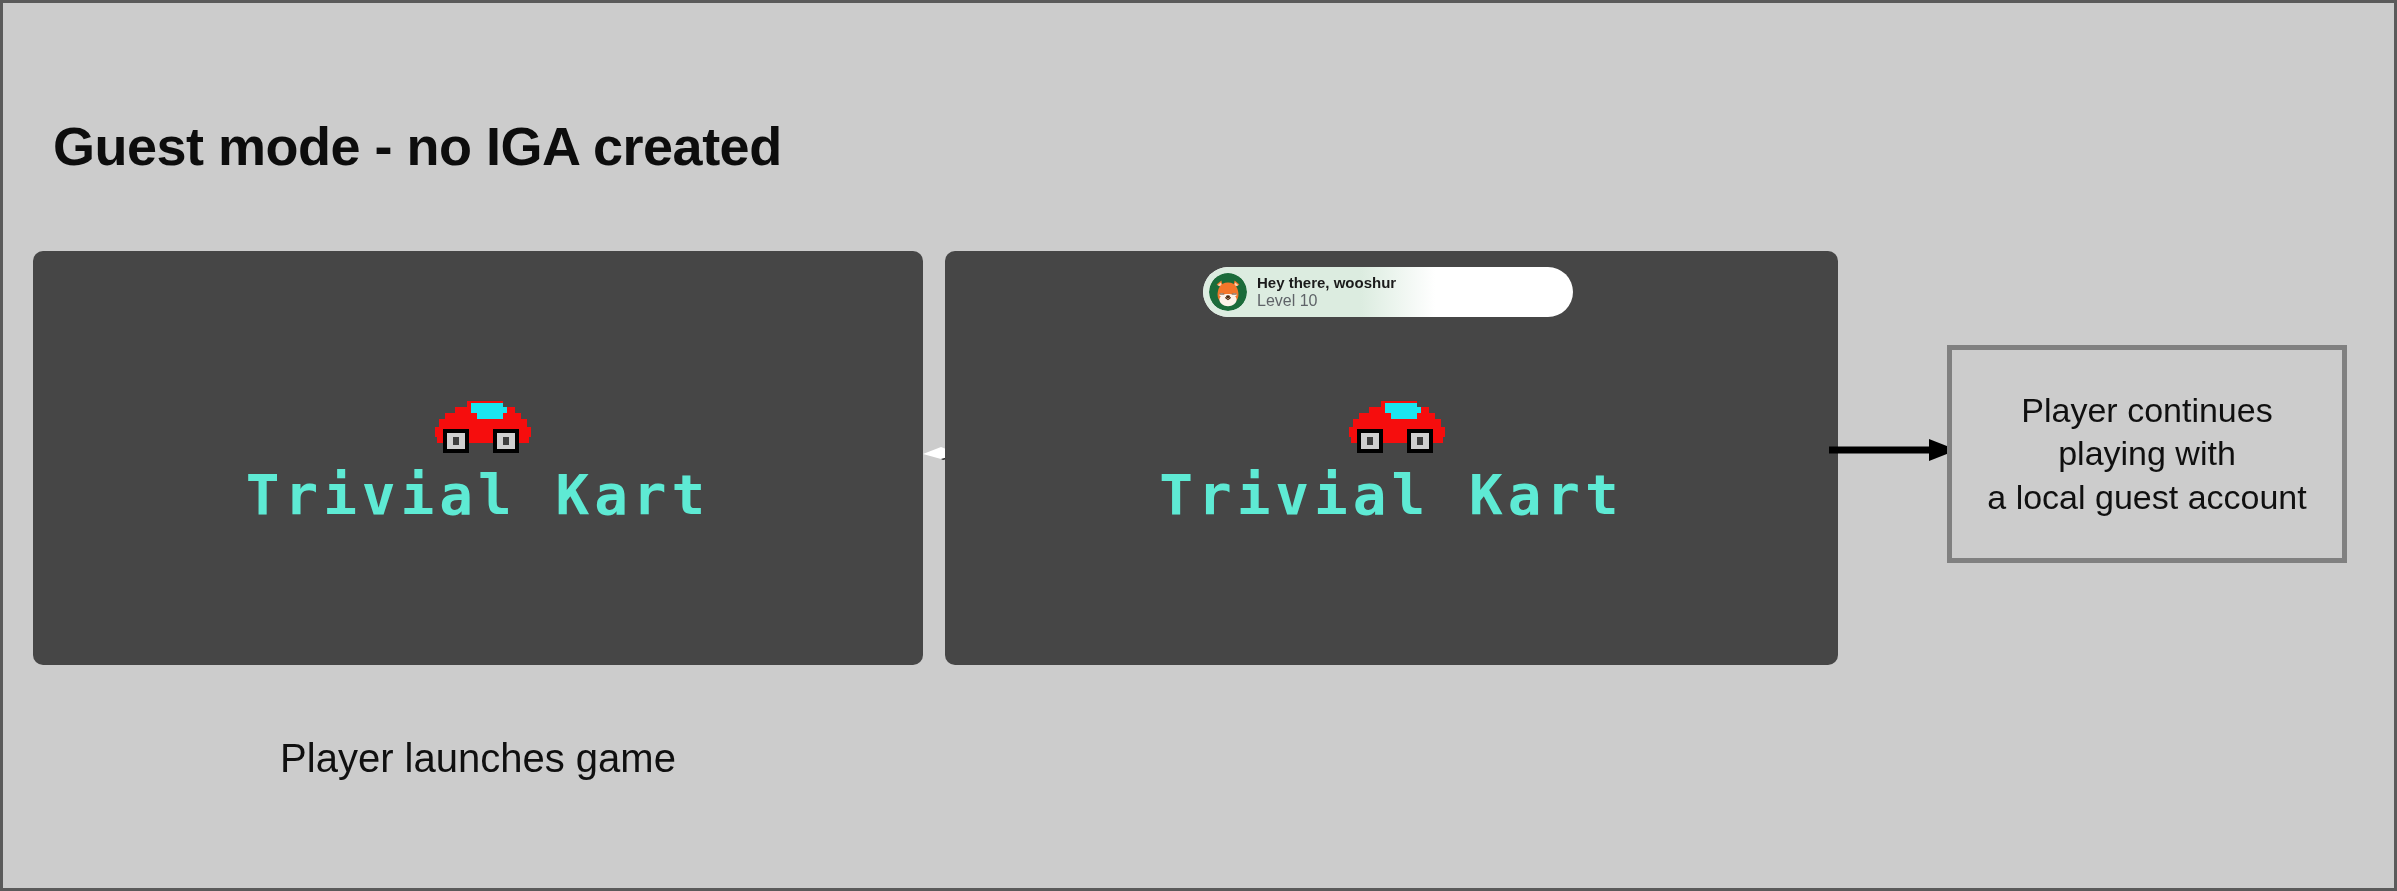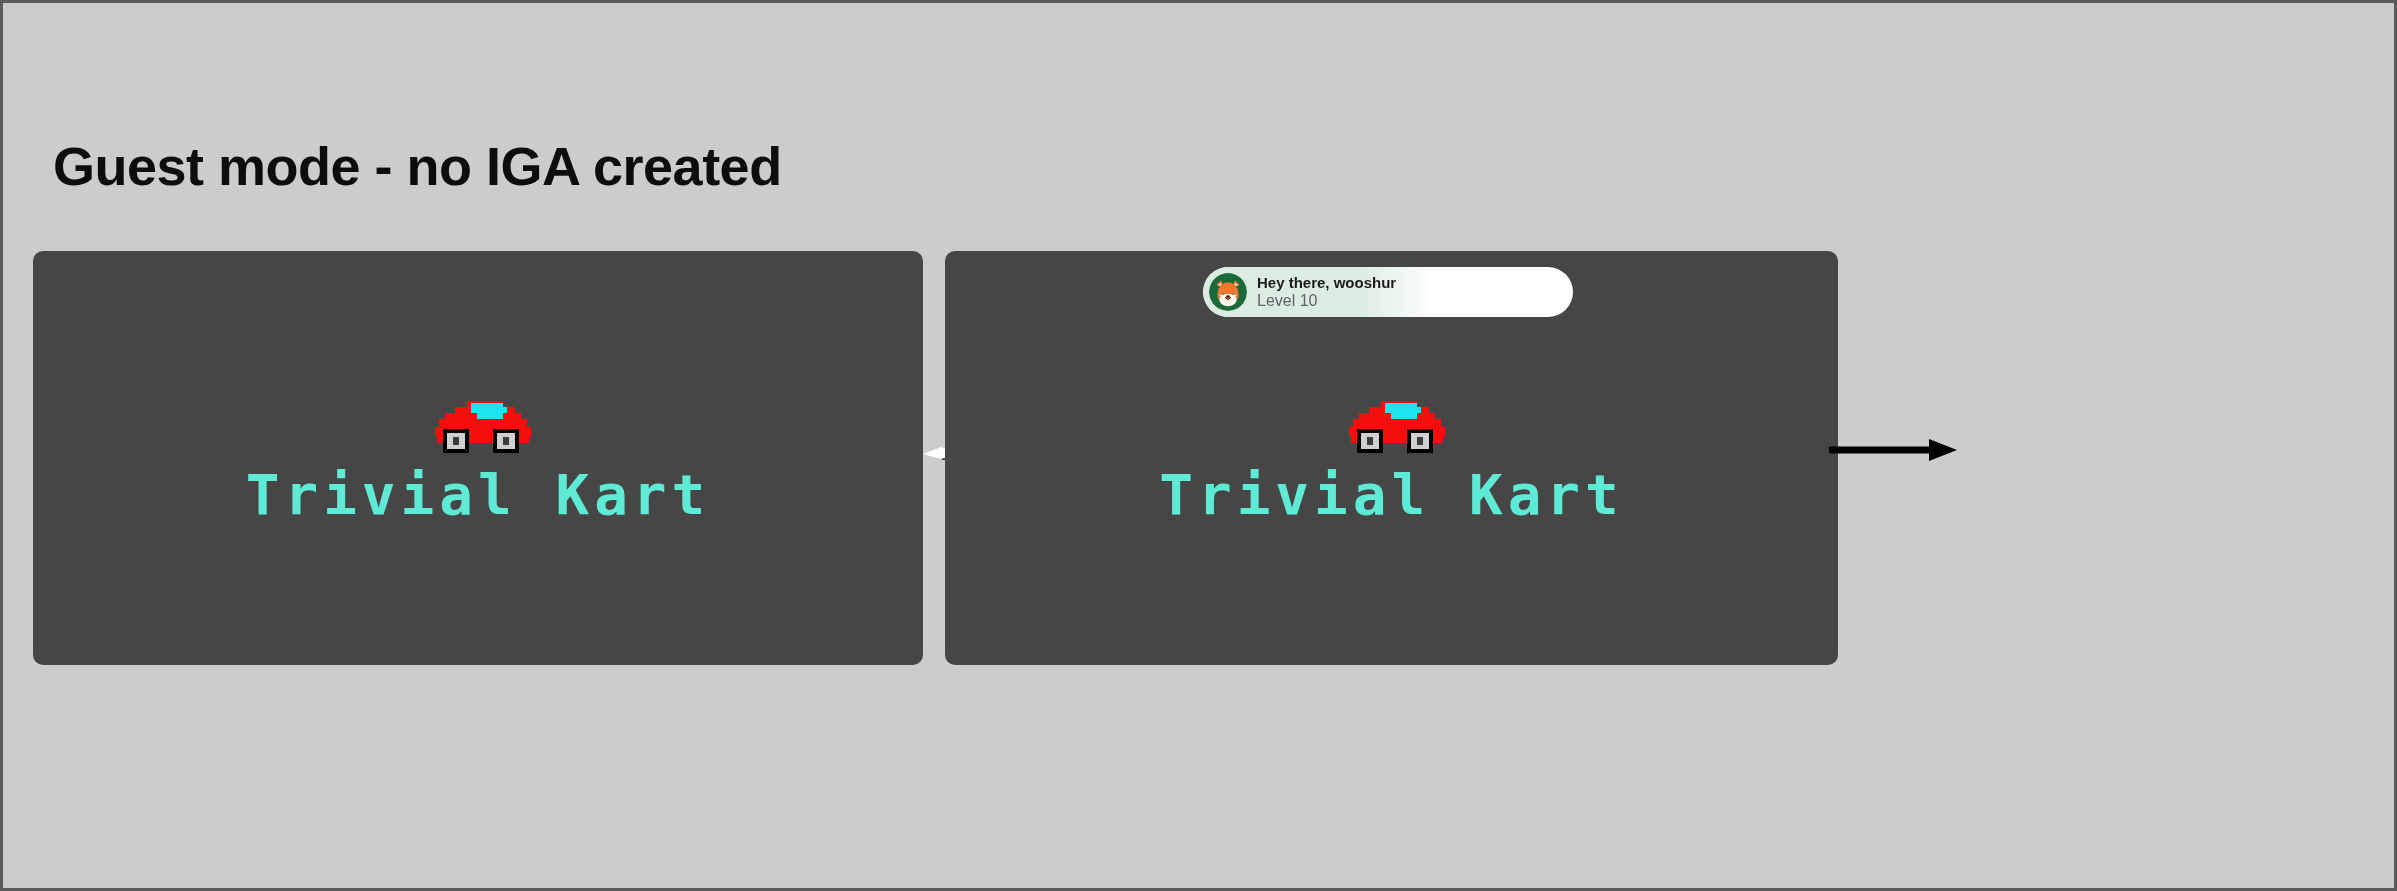--- a/index.html
+++ b/index.html
@@ -21,21 +21,20 @@
   
   #diagram-title {
     position: absolute;
     left: 50px;
     top: 112px;
     font-size: 54px;
     font-weight: bold;
     color: #0d0d0d;
     letter-spacing: -0.5px;
     white-space: nowrap;
-    margin-top: 20px;
   }
 
   
   .game-panel {
     position: absolute;
     background: #464646;
     border-radius: 10px;
     top: 248px;
     height: 414px;
   }
@@ -253,21 +252,27 @@
         <rect x="18" y="20" width="9" height="8" fill="#cfcfcf"></rect>
         <rect x="21" y="22" width="3" height="4" fill="#3d3d3d"></rect>
         <rect x="41" y="18" width="13" height="12" fill="#000000"></rect>
         <rect x="43" y="20" width="9" height="8" fill="#cfcfcf"></rect>
         <rect x="46" y="22" width="3" height="4" fill="#3d3d3d"></rect>
       </svg>
       <div class="game-logo">Trivial Kart</div>
     </div>
   </div>
 
+  <div class="caption" id="caption-1">Player launches game</div>
 
 
   <svg id="outcome-arrow" viewBox="0 0 130 30">
     <line x1="0" y1="15" x2="104" y2="15" stroke="#000000" stroke-width="7"></line>
     <polygon points="100,4 128,15 100,26" fill="#000000"></polygon>
   </svg>
 
+  <div id="outcome-box">
+    <div id="outcome-text">Player continues
+playing with
+a local guest account</div>
+  </div>
 
 </div>
 
 </body></html>

